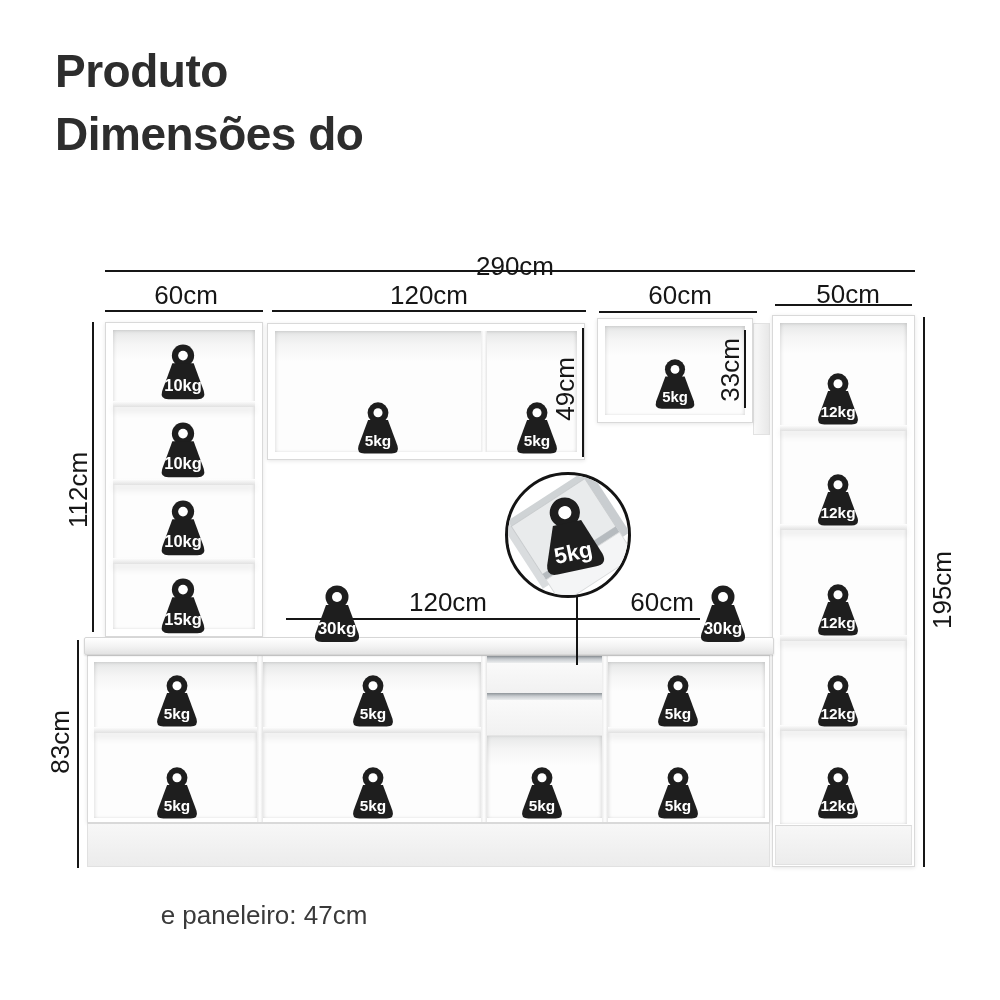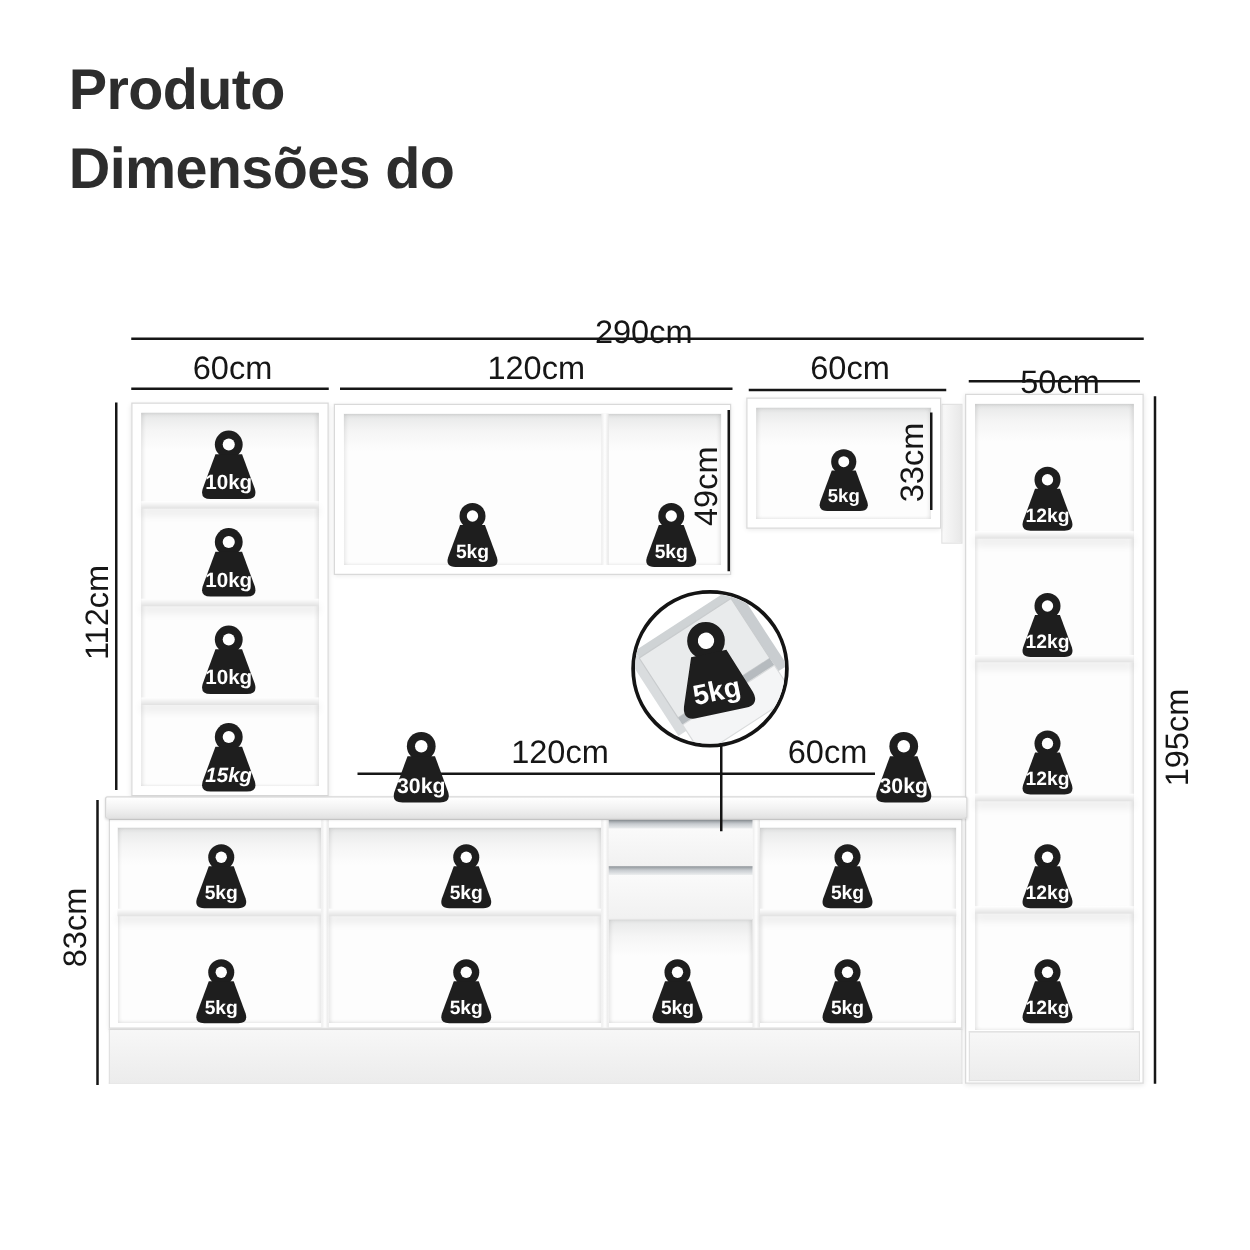--- a/index.html
+++ b/index.html
@@ -127,21 +127,21 @@
   <div class="vline" style="left:744px;top:330px;height:78px;"></div>
   <div class="vline" style="left:923px;top:317px;height:550px;"></div>
   <div class="vline" style="left:77px;top:640px;height:228px;"></div>
   <div class="hline" style="left:286px;top:618px;width:414px;"></div>
   <div class="pointer"></div>
 
   <div class="dimlab" style="left:515px;top:256px;margin-top:10px;">290cm</div>
   <div class="dimlab" style="left:186px;top:295px;">60cm</div>
   <div class="dimlab" style="left:429px;top:295px;">120cm</div>
   <div class="dimlab" style="left:680px;top:295px;">60cm</div>
-  <div class="dimlab" style="left:848px;top:306px;">50cm</div>
+  <div class="dimlab" style="left:848px;top:294px;">50cm</div>
   <div class="dimlab rot" style="left:78px;top:490px;">112cm</div>
   <div class="dimlab rot" style="left:565px;top:389px;">49cm</div>
   <div class="dimlab rot" style="left:730px;top:370px;">33cm</div>
   <div class="dimlab rot" style="left:942px;top:590px;">195cm</div>
   <div class="dimlab rot" style="left:60px;top:742px;">83cm</div>
   <div class="dimlab" style="left:448px;top:602px;">120cm</div>
   <div class="dimlab" style="left:662px;top:602px;">60cm</div>
 
   <div id="weights-layer">
       <div class="weight" style="left: 183px; top: 374px; width: 62px; height: 62px;"><svg viewBox="0 0 64 64" width="100%" height="100%">
@@ -155,21 +155,21 @@
           <circle cx="32" cy="13" r="5" fill="#ffffff"></circle>
           <path d="M21 21 h22 l10.5 28.5 q2.5 8.5 -6.5 8.5 h-30 q-9 0 -6.5 -8.5 Z" fill="#1e1e1e"></path>
           <text x="32" y="50" text-anchor="middle" font-size="17" font-weight="bold" fill="#ffffff" font-family="Liberation Sans, DejaVu Sans, sans-serif">10kg</text>
         </svg></div>
       <div class="weight" style="left: 183px; top: 530px; width: 62px; height: 62px;"><svg viewBox="0 0 64 64" width="100%" height="100%">
           <circle cx="32" cy="13" r="11.5" fill="#1e1e1e"></circle>
           <circle cx="32" cy="13" r="5" fill="#ffffff"></circle>
           <path d="M21 21 h22 l10.5 28.5 q2.5 8.5 -6.5 8.5 h-30 q-9 0 -6.5 -8.5 Z" fill="#1e1e1e"></path>
           <text x="32" y="50" text-anchor="middle" font-size="17" font-weight="bold" fill="#ffffff" font-family="Liberation Sans, DejaVu Sans, sans-serif">10kg</text>
         </svg></div>
-      <div class="weight" style="left: 183px; top: 608px; width: 62px; height: 62px; font-style: italic;"><svg viewBox="0 0 64 64" width="100%" height="100%">
+      <div class="weight" style="left: 183px; top: 608px; width: 62px; height: 62px;"><svg viewBox="0 0 64 64" width="100%" height="100%">
           <circle cx="32" cy="13" r="11.5" fill="#1e1e1e"></circle>
           <circle cx="32" cy="13" r="5" fill="#ffffff"></circle>
           <path d="M21 21 h22 l10.5 28.5 q2.5 8.5 -6.5 8.5 h-30 q-9 0 -6.5 -8.5 Z" fill="#1e1e1e"></path>
           <text x="32" y="50" text-anchor="middle" font-size="17" font-weight="bold" fill="#ffffff" font-family="Liberation Sans, DejaVu Sans, sans-serif">15kg</text>
         </svg></div>
       <div class="weight" style="left: 378px; top: 430px; width: 58px; height: 58px;"><svg viewBox="0 0 64 64" width="100%" height="100%">
           <circle cx="32" cy="13" r="11.5" fill="#1e1e1e"></circle>
           <circle cx="32" cy="13" r="5" fill="#ffffff"></circle>
           <path d="M21 21 h22 l10.5 28.5 q2.5 8.5 -6.5 8.5 h-30 q-9 0 -6.5 -8.5 Z" fill="#1e1e1e"></path>
           <text x="32" y="50" text-anchor="middle" font-size="17" font-weight="bold" fill="#ffffff" font-family="Liberation Sans, DejaVu Sans, sans-serif">5kg</text>
@@ -285,17 +285,18 @@
     </svg>
     <div id="inset-weight" class="weight" style="left:62px;top:62px;width:84px;height:84px;transform:translate(-50%,-50%) rotate(-12deg);"><svg viewBox="0 0 64 64" width="100%" height="100%">
           <circle cx="32" cy="13" r="11.5" fill="#1e1e1e"></circle>
           <circle cx="32" cy="13" r="5" fill="#ffffff"></circle>
           <path d="M21 21 h22 l10.5 28.5 q2.5 8.5 -6.5 8.5 h-30 q-9 0 -6.5 -8.5 Z" fill="#1e1e1e"></path>
           <text x="32" y="50" text-anchor="middle" font-size="17" font-weight="bold" fill="#ffffff" font-family="Liberation Sans, DejaVu Sans, sans-serif">5kg</text>
         </svg></div>
   </div>
 
   <div class="caption" style="left:264px;top:897px;">
+    <div>e paneleiro: 47cm</div>
   </div>
   <div class="caption" style="left:740px;top:897px;">
   </div>
 
 </div>
 
 </body></html>

